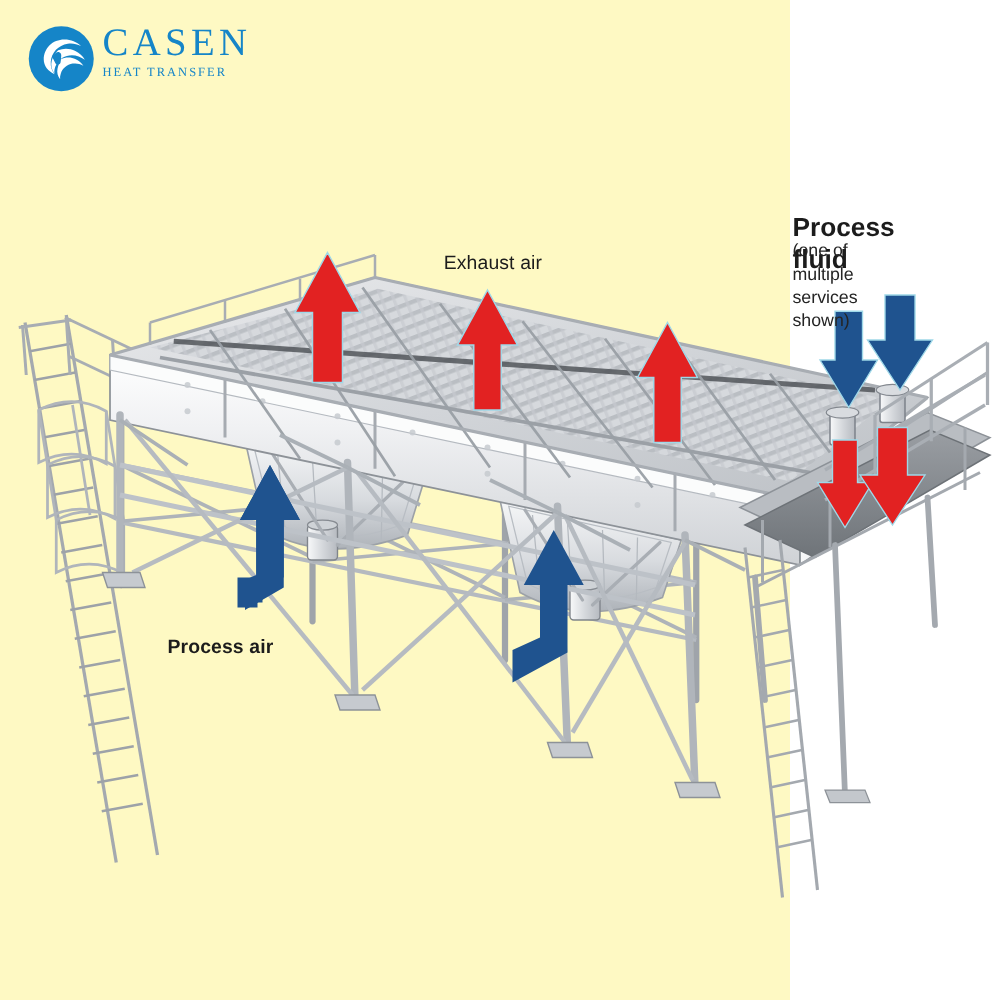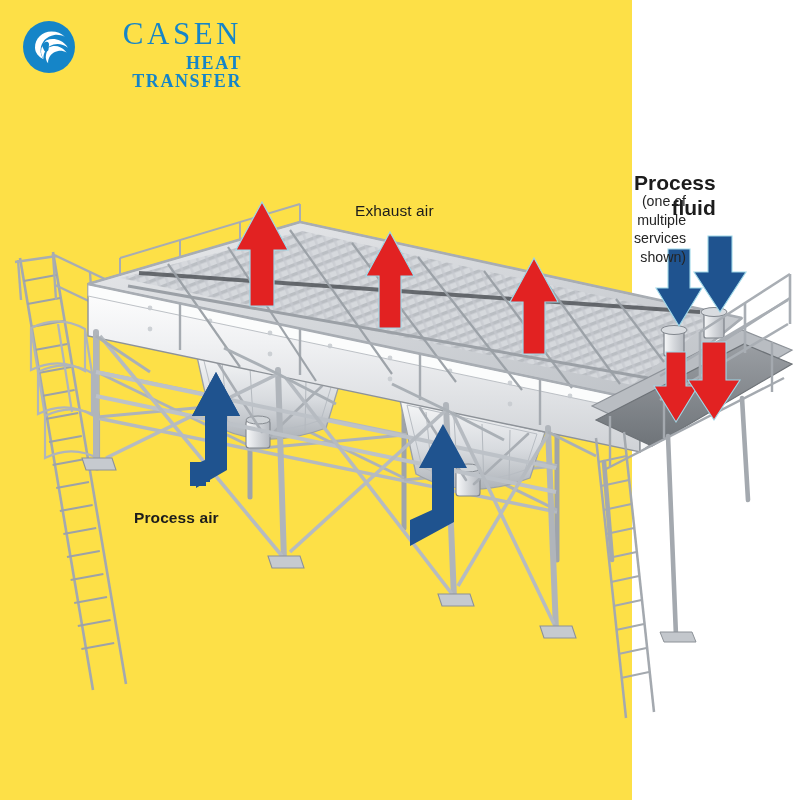--- a/index.html
+++ b/index.html
@@ -1,26 +1,26 @@
 <!DOCTYPE html>
 <html><head>
 <meta charset="utf-8">
 <style>
   html,body{margin:0;padding:0;background:#ffffff;}
   body{width:800px;height:800px;overflow:hidden;font-family:"Liberation Sans",sans-serif;}
-  #stage{position:relative;width:632px;height:800px;background:#fde047;text-align:right;}
+  #stage{position:relative;width:632px;height:800px;background:#fef9c3;}
 
   
   #logo{position:absolute;left:22px;top:16px;width:220px;height:64px;}
   #logo-mark{position:absolute;left:0;top:4px;width:54px;height:54px;}
   #logo-text{position:absolute;left:60px;top:2px;width:160px;}
   .logo-title{font-family:"Liberation Serif",serif;font-size:31px;letter-spacing:3.5px;
     color:#1585c8;line-height:1;font-weight:400;}
-  .logo-sub{font-family:"Liberation Serif",serif;font-size:18px;letter-spacing:1.6px;
-    color:#1585c8;margin-top:5px;line-height:1;font-weight:700;}
+  .logo-sub{font-family:"Liberation Serif",serif;font-size:10px;letter-spacing:1.6px;
+    color:#1585c8;margin-top:5px;line-height:1;font-weight:400;}
 
   
   .lbl{position:absolute;color:#1c1c1c;font-family:"Liberation Sans",sans-serif;}
   #lbl-exhaust{left:355px;top:202px;font-size:15.5px;font-weight:normal;letter-spacing:.1px;}
   #lbl-ambient{left:134px;top:509px;font-size:15.5px;font-weight:bold;letter-spacing:.1px;}
   #lbl-process{left:634px;top:171px;font-size:21px;font-weight:bold;line-height:1.18;}
   #lbl-process-sub{left:634px;top:192px;font-size:14.2px;font-weight:normal;line-height:1.32;
     white-space:pre-line;color:#242424;}
 
   

